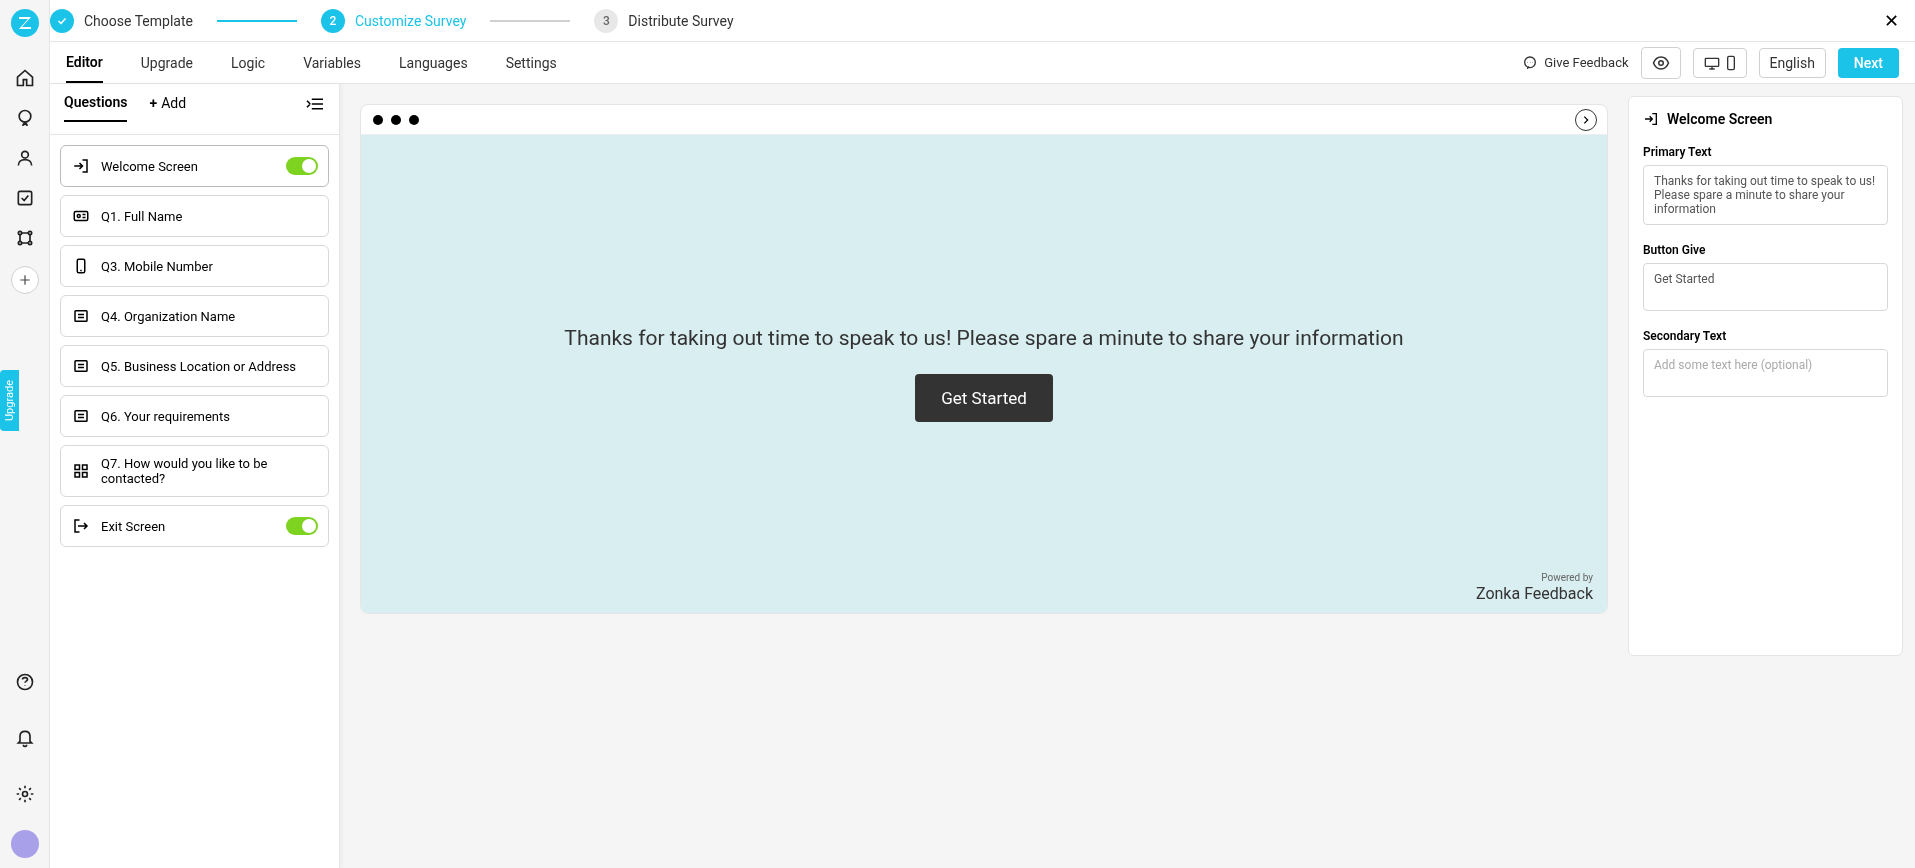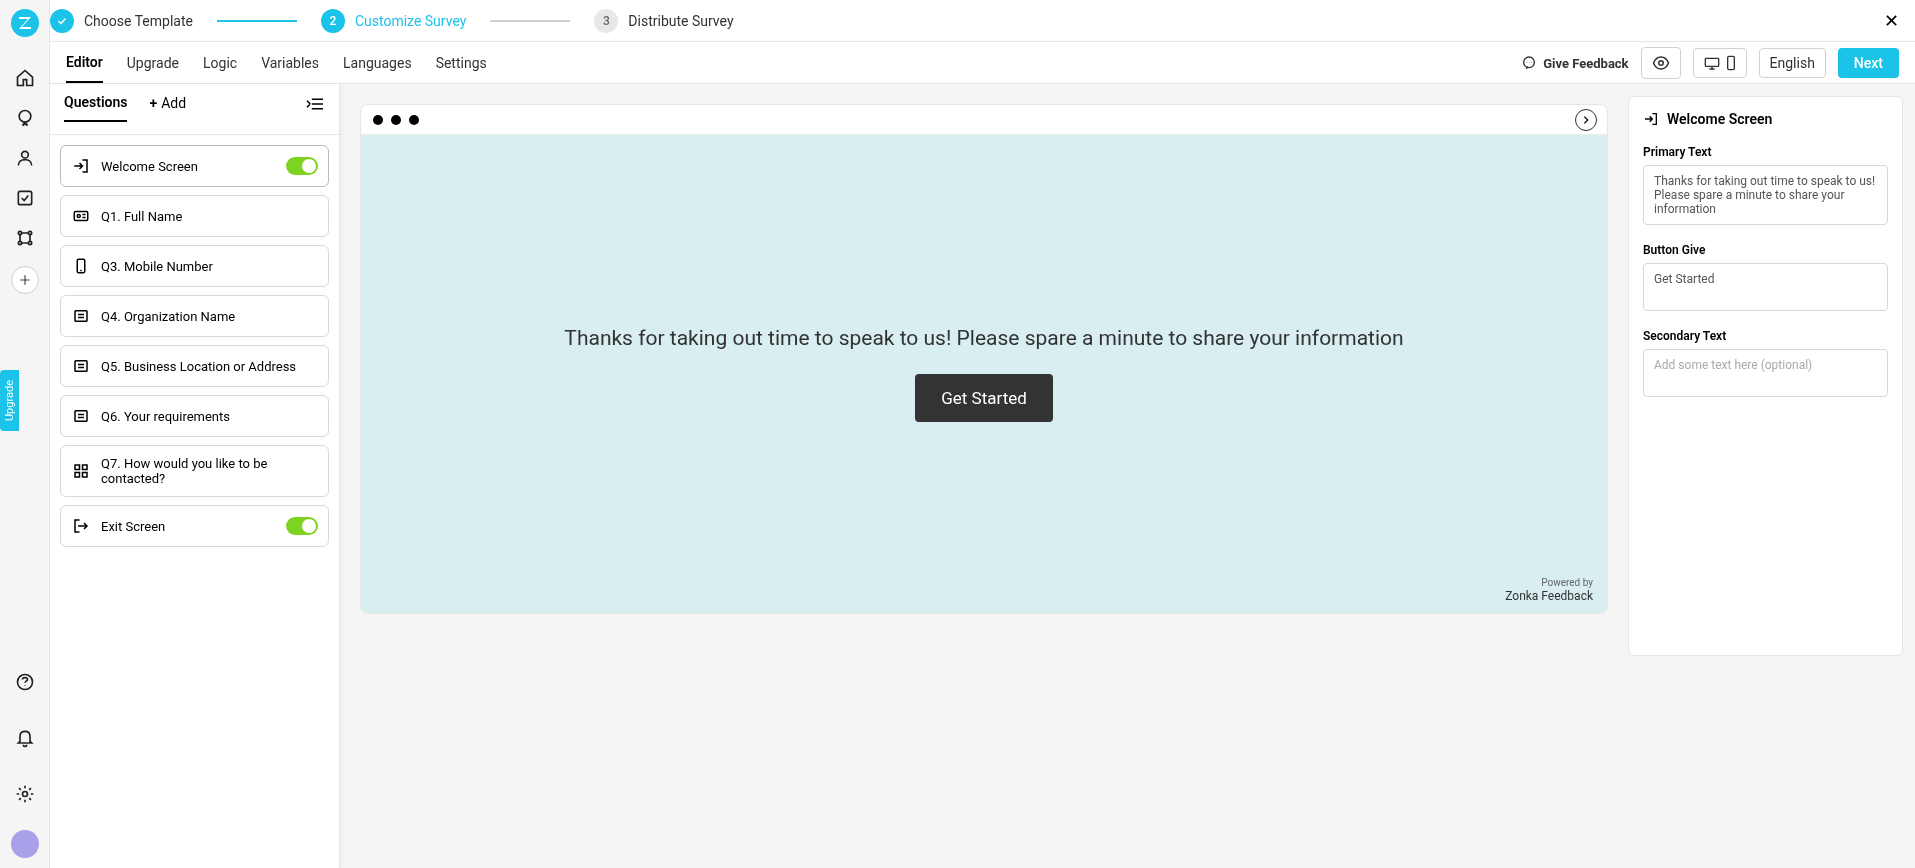--- a/index.html
+++ b/index.html
@@ -16,25 +16,25 @@
     .top-stepper { height:42px; border-bottom:1px solid #e5e5e5; display:flex; align-items:center; justify-content:flex-start; position:relative; }
     .step { display:flex; align-items:center; gap:10px; font-size:14px; color:#333;}
     .step-circle { width:24px;height:24px;border-radius:50%;display:flex;align-items:center;justify-content:center;font-size:12px;color:#fff;font-weight:500;}
     .step-done { background:#1cc3e8;}
     .step-current { background:#1cc3e8;}
     .step-muted { background:#e8e8e8; color:#666;}
     .step-line { width:80px;height:2px;margin:0 24px;}
     .line-active{background:#1cc3e8;}
     .line-muted{background:#d0d0d0;}
     .close-x { position:absolute; right:16px; font-size:18px; cursor:pointer; }
-    .toolbar { height:42px; border-bottom:1px solid #e5e5e5; display:flex; align-items:center; padding:0 16px; gap:24px; font-size:14px; color:#333; }
+    .toolbar { height:42px; border-bottom:1px solid #e5e5e5; display:flex; align-items:center; padding:0 16px; gap:38px; font-size:14px; color:#333; }
     .toolbar .tab{cursor:pointer; padding:11px 0;}
     .toolbar .tab.active{ font-weight:600; border-bottom:2px solid #000; color:#000;}
     .toolbar-right { margin-left:auto; display:flex; align-items:center; gap:12px;}
-    .tb-btn { display:flex;align-items:flex-end;gap:6px;cursor:pointer;font-size:13px;font-weight:bold;}
+    .tb-btn { display:flex;align-items:flex-start;gap:6px;cursor:pointer;font-size:13px;}
     .tb-box { border:1px solid #d0d0d0;border-radius:4px;padding:6px 10px;display:flex;align-items:center;gap:8px;}
     .next-btn { background:#1cc3e8;color:#fff;padding:7px 16px;border-radius:4px;font-size:14px;font-weight:500;cursor:pointer;}
     .content { flex:1; display:flex; background:#f5f5f5; }
     .sidebar { width:290px; background:#fff; border-right:1px solid #e5e5e5; display:flex; flex-direction:column; box-shadow:2px 0 4px rgba(0,0,0,0.04);}
     .sidebar-tabs { display:flex; align-items:center; padding:10px 14px 12px; gap:22px; border-bottom:1px solid #e5e5e5; position:relative;}
     .sb-tab { font-size:14px; padding-bottom:10px; cursor:pointer;}
     .sb-tab.active { font-weight:600; border-bottom:2px solid #000;}
     .sb-add { display:flex;align-items:center;gap:4px;}
     .sb-collapse { margin-left:auto; font-size:18px; cursor:pointer; padding-bottom:8px;}
     .q-list { padding:10px; display:flex; flex-direction:column; gap:8px;}
@@ -294,21 +294,21 @@
                 <svg width="10" height="10" viewBox="0 0 24 24" fill="none" stroke="currentColor" stroke-width="3">
                   <path d="M8 4 L16 12 L8 20"></path>
                 </svg>
               </div>
           </div>
           <div class="canvas-body">
             <div class="welcome-text">Thanks for taking out time to speak to us! Please spare a minute to share your information</div>
             <div class="get-started">Get Started</div>
             <div class="powered">
               <div>Powered by</div>
-              <div style="font-size:12px;color:#333;">Zonka Feedback</div>
+              <div style="font-size:16px;color:#333;">Zonka Feedback</div>
             </div>
           </div>
         </div>
       </div>
 
       <div class="right-panel">
         <div class="rp-header">
           <svg width="16" height="16" viewBox="0 0 24 24" fill="none" stroke="currentColor" stroke-width="2">
               <path d="M14 4 H20 V20 H14 M3 12 H14 M10 8 L14 12 L10 16"></path>
             </svg>

